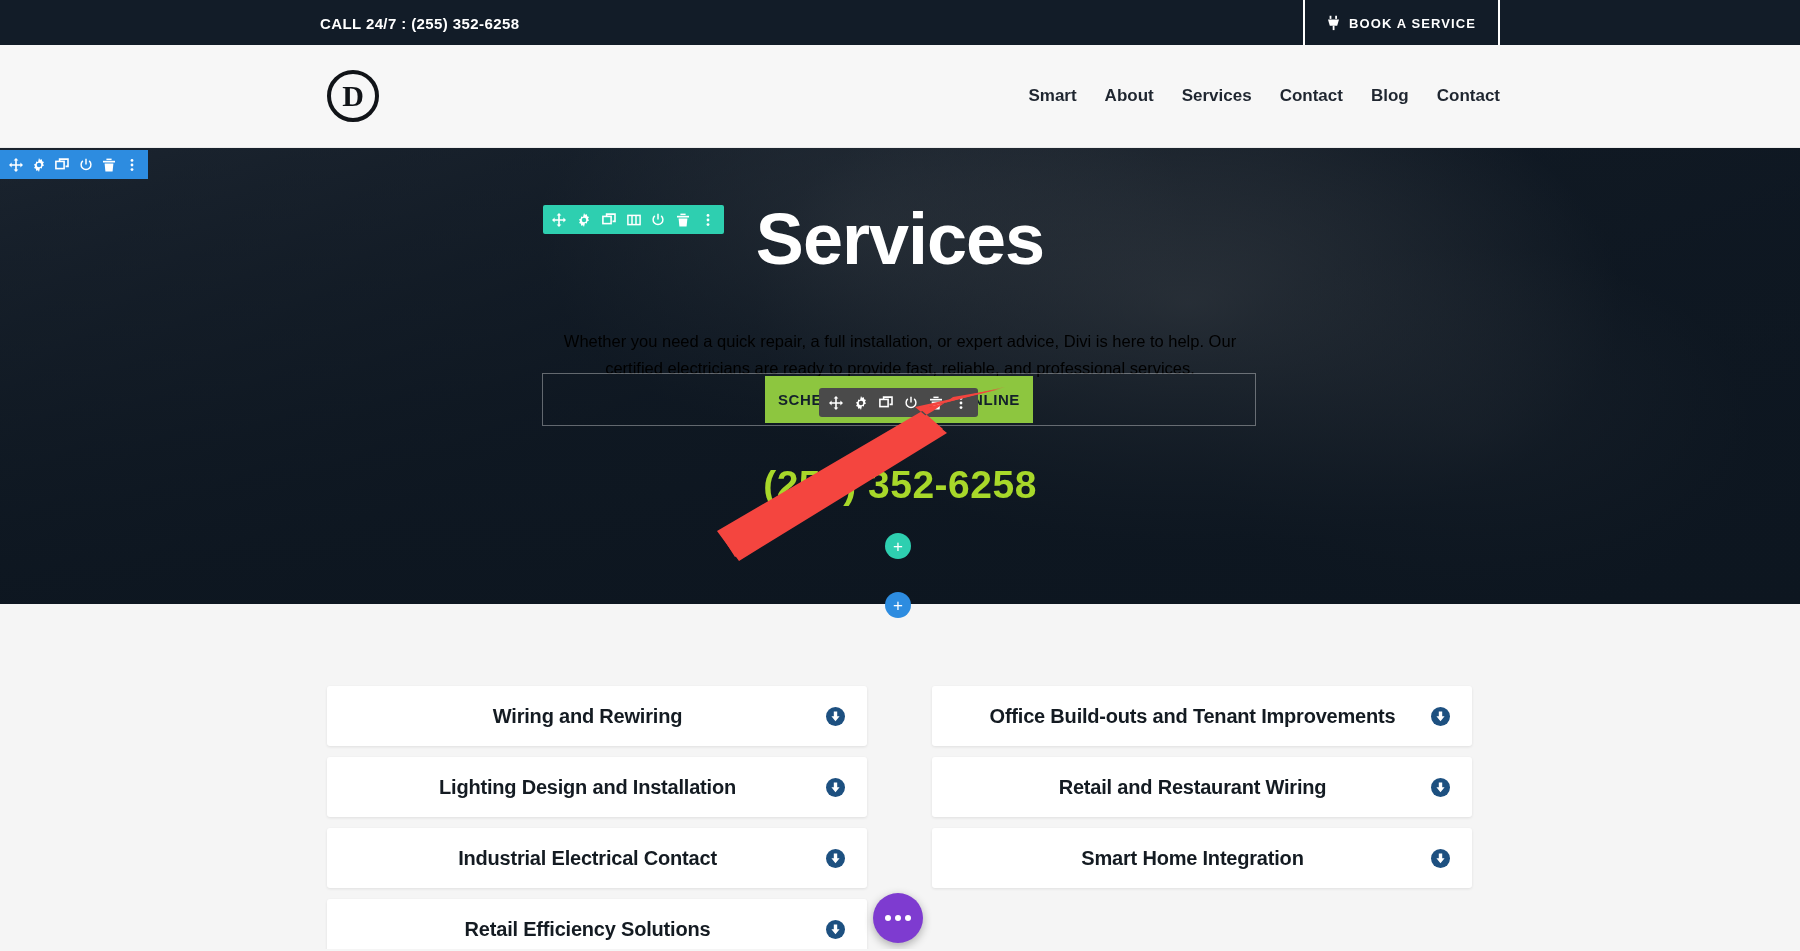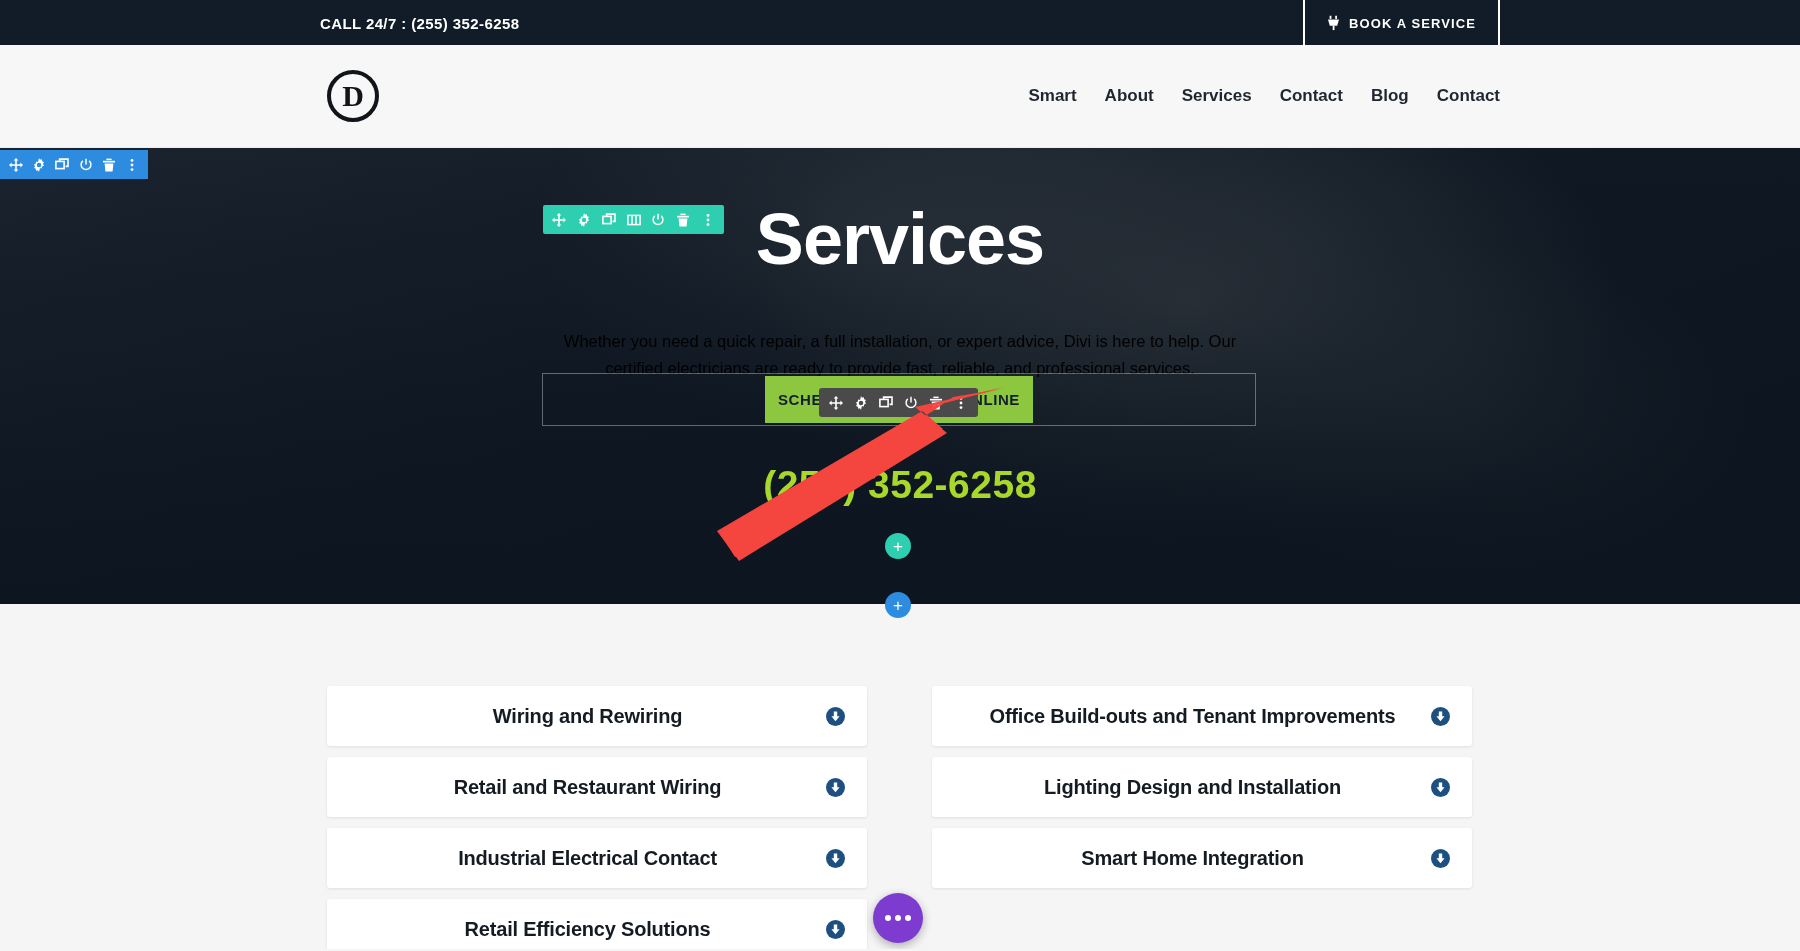--- a/index.html
+++ b/index.html
@@ -441,31 +441,31 @@
         <span class="acc-label">Office Build-outs and Tenant Improvements</span>
         <span class="acc-icon">
           <svg width="19" height="19" viewBox="0 0 19 19">
               <circle cx="9.5" cy="9.5" r="9.5" fill="#1d5080"></circle>
               <path d="M9.5 14.2 L5.4 9.2 H7.8 V4.6 H11.2 V9.2 H13.6 Z" fill="#ffffff"></path>
             </svg>
         </span>
       </div>
 
       <div class="acc-item">
+        <span class="acc-label">Lighting Design and Installation</span>
+        <span class="acc-icon">
+          <svg width="19" height="19" viewBox="0 0 19 19">
+              <circle cx="9.5" cy="9.5" r="9.5" fill="#1d5080"></circle>
+              <path d="M9.5 14.2 L5.4 9.2 H7.8 V4.6 H11.2 V9.2 H13.6 Z" fill="#ffffff"></path>
+            </svg>
+        </span>
+      </div>
+
+      <div class="acc-item">
         <span class="acc-label">Retail and Restaurant Wiring</span>
-        <span class="acc-icon">
-          <svg width="19" height="19" viewBox="0 0 19 19">
-              <circle cx="9.5" cy="9.5" r="9.5" fill="#1d5080"></circle>
-              <path d="M9.5 14.2 L5.4 9.2 H7.8 V4.6 H11.2 V9.2 H13.6 Z" fill="#ffffff"></path>
-            </svg>
-        </span>
-      </div>
-
-      <div class="acc-item">
-        <span class="acc-label">Lighting Design and Installation</span>
         <span class="acc-icon">
           <svg width="19" height="19" viewBox="0 0 19 19">
               <circle cx="9.5" cy="9.5" r="9.5" fill="#1d5080"></circle>
               <path d="M9.5 14.2 L5.4 9.2 H7.8 V4.6 H11.2 V9.2 H13.6 Z" fill="#ffffff"></path>
             </svg>
         </span>
       </div>
 
 
       <div class="acc-item">

